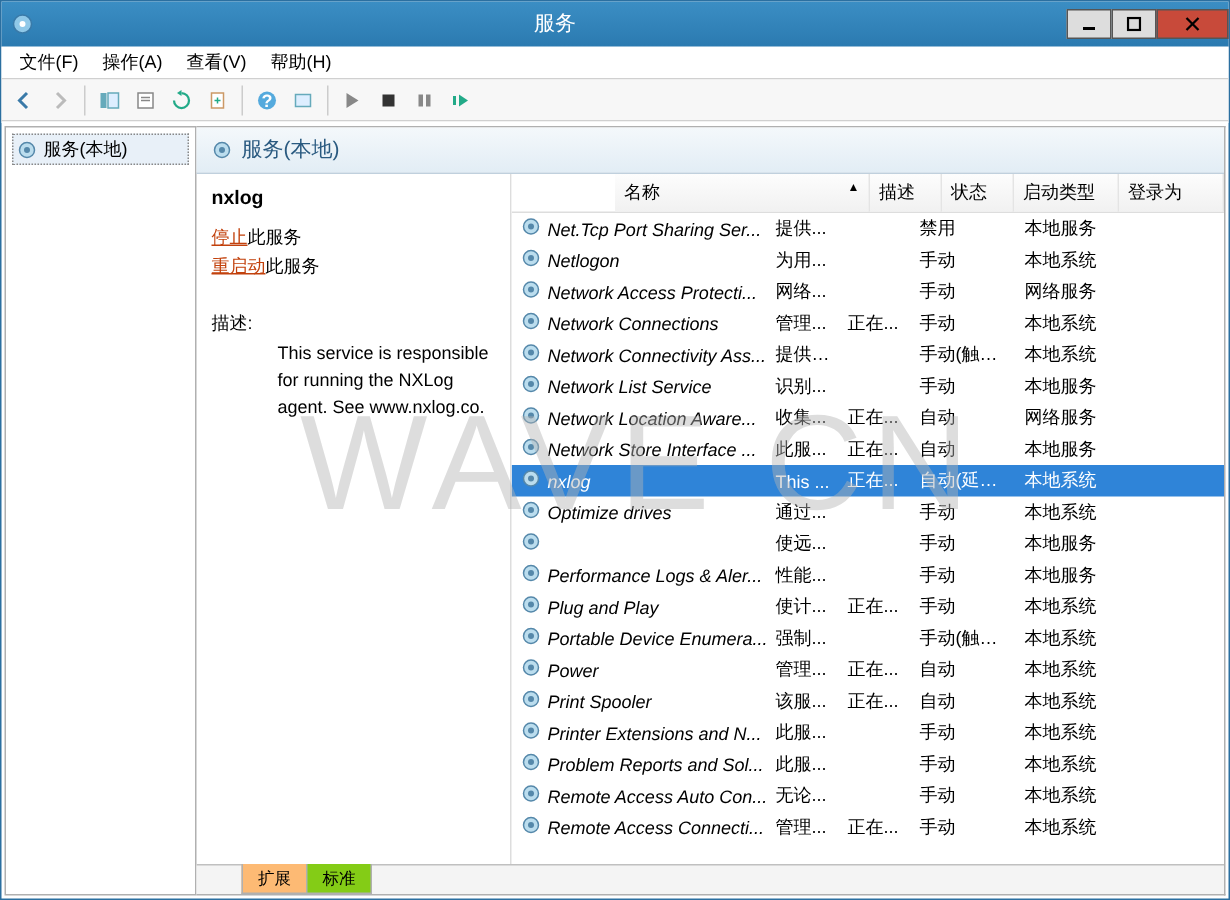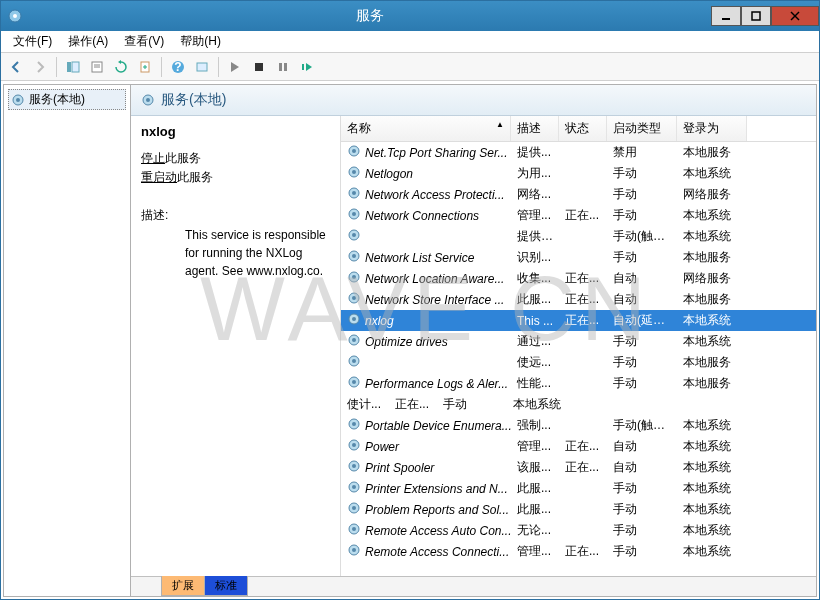--- a/index.html
+++ b/index.html
@@ -28,42 +28,42 @@
 .gear-icon { width: 14px; height: 14px; }
 
 .main { flex: 1; display: flex; flex-direction: column; margin: 2px 2px 2px 0; border: 1px solid #b0b0b0; border-left: none; }
 .main-head { background: linear-gradient(#f4f8fb, #e2edf5); border-bottom: 1px solid #c0d0dd; padding: 6px 10px; display: flex; align-items: center; gap: 6px; }
 .main-head .txt { font-size: 14px; color: #2a5a80; }
 
 .main-body { flex: 1; display: flex; overflow: hidden; }
 .detail { width: 210px; padding: 8px 10px; border-right: 1px solid #ddd; }
 .detail .svc-name { font-weight: bold; font-size: 13px; margin-bottom: 10px; }
 .detail .actions { margin-bottom: 20px; line-height: 1.6; }
-.detail .actions a { color: #000000; text-decoration: underline; cursor: pointer; }
+.detail .actions a { color: #c2410c; text-decoration: underline; cursor: pointer; }
 .detail .desc-label { margin-bottom: 2px; }
 .detail .desc-text { line-height: 1.5; margin-left: 44px; }
 
 .listwrap { flex: 1; display: flex; flex-direction: column; overflow: hidden; position: relative; }
-.list-header { display: flex; background: #fff; border-bottom: 1px solid #ddd; }
+.list-header { display: flex; background: #fff; border-bottom: 1px solid #ddd; justify-content: flex-end; }
 .list-header .col { padding: 4px 6px; border-right: 1px solid #e4e4e4; background: linear-gradient(#fdfdfd,#f1f1f1); position: relative; }
 .list-header .sort::after { content: "▲"; font-size: 8px; position: absolute; right: 6px; }
 .list-rows { flex: 1; overflow-y: scroll; overflow-x: hidden; }
 .row { display: flex; align-items: center; height: 21px; }
 .row.selected { background: #2f84d8; color: #fff; }
 .row .cell { padding: 2px 6px; overflow: hidden; white-space: nowrap; text-overflow: ellipsis; }
 .row .name { display: flex; align-items: center; gap: 4px; font-style: italic; }
 .c-name { width: 170px; }
 .c-desc { width: 48px; }
 .c-status { width: 48px; }
 .c-start { width: 70px; }
 .c-logon { width: 70px; }
 
 .tabs-bottom { height: 20px; border-top: 1px solid #c0c0c0; background: #f4f4f4; display: flex; align-items: flex-end; padding-left: 30px; }
 .tabs-bottom .tab { padding: 2px 10px; border: 1px solid #b0b0b0; border-top: none; background: #fdba74; margin-right: -1px; font-size: 11px; }
-.tabs-bottom .tab.inactive { background: #1d4ed8; }
+.tabs-bottom .tab.inactive { background: #84cc16; }
 
 .watermark { position: absolute; top: 258px; left: 200px; font-size: 90px; font-weight: normal; color: rgba(180,180,180,0.45); letter-spacing: 6px; pointer-events: none; z-index: 50; }
 
 ::-webkit-scrollbar { width: 17px; }
 ::-webkit-scrollbar-track { background: #f0f0f0; border-left: 1px solid #ddd; }
 ::-webkit-scrollbar-thumb { background: #c8c8c8; border: 1px solid #a8a8a8; }
 </style>
 </head>
 <body>
 
@@ -273,20 +273,21 @@
                 <div class="cell c-status">正在...</div>
                 <div class="cell c-start">手动</div>
                 <div class="cell c-logon">本地系统</div>
               </div>
               <div class="row">
                 <div class="cell c-name name">
                   <span><svg width="14" height="14" viewBox="0 0 14 14">
                       <circle cx="7" cy="7" r="5" fill="#bde" stroke="#58a"></circle>
                       <circle cx="7" cy="7" r="2" fill="#58a"></circle>
                     </svg></span>
+                  <span>Network Connectivity Ass...</span>
                 </div>
                 <div class="cell c-desc">提供 ...</div>
                 <div class="cell c-status"></div>
                 <div class="cell c-start">手动(触发...</div>
                 <div class="cell c-logon">本地系统</div>
               </div>
               <div class="row">
                 <div class="cell c-name name">
                   <span><svg width="14" height="14" viewBox="0 0 14 14">
                       <circle cx="7" cy="7" r="5" fill="#bde" stroke="#58a"></circle>
@@ -370,20 +371,27 @@
                       <circle cx="7" cy="7" r="2" fill="#58a"></circle>
                     </svg></span>
                   <span>Performance Logs &amp; Aler...</span>
                 </div>
                 <div class="cell c-desc">性能...</div>
                 <div class="cell c-status"></div>
                 <div class="cell c-start">手动</div>
                 <div class="cell c-logon">本地服务</div>
               </div>
               <div class="row">
+                <div class="cell c-name name">
+                  <span><svg width="14" height="14" viewBox="0 0 14 14">
+                      <circle cx="7" cy="7" r="5" fill="#bde" stroke="#58a"></circle>
+                      <circle cx="7" cy="7" r="2" fill="#58a"></circle>
+                    </svg></span>
+                  <span>Plug and Play</span>
+                </div>
                 <div class="cell c-desc">使计...</div>
                 <div class="cell c-status">正在...</div>
                 <div class="cell c-start">手动</div>
                 <div class="cell c-logon">本地系统</div>
               </div>
               <div class="row">
                 <div class="cell c-name name">
                   <span><svg width="14" height="14" viewBox="0 0 14 14">
                       <circle cx="7" cy="7" r="5" fill="#bde" stroke="#58a"></circle>
                       <circle cx="7" cy="7" r="2" fill="#58a"></circle>

